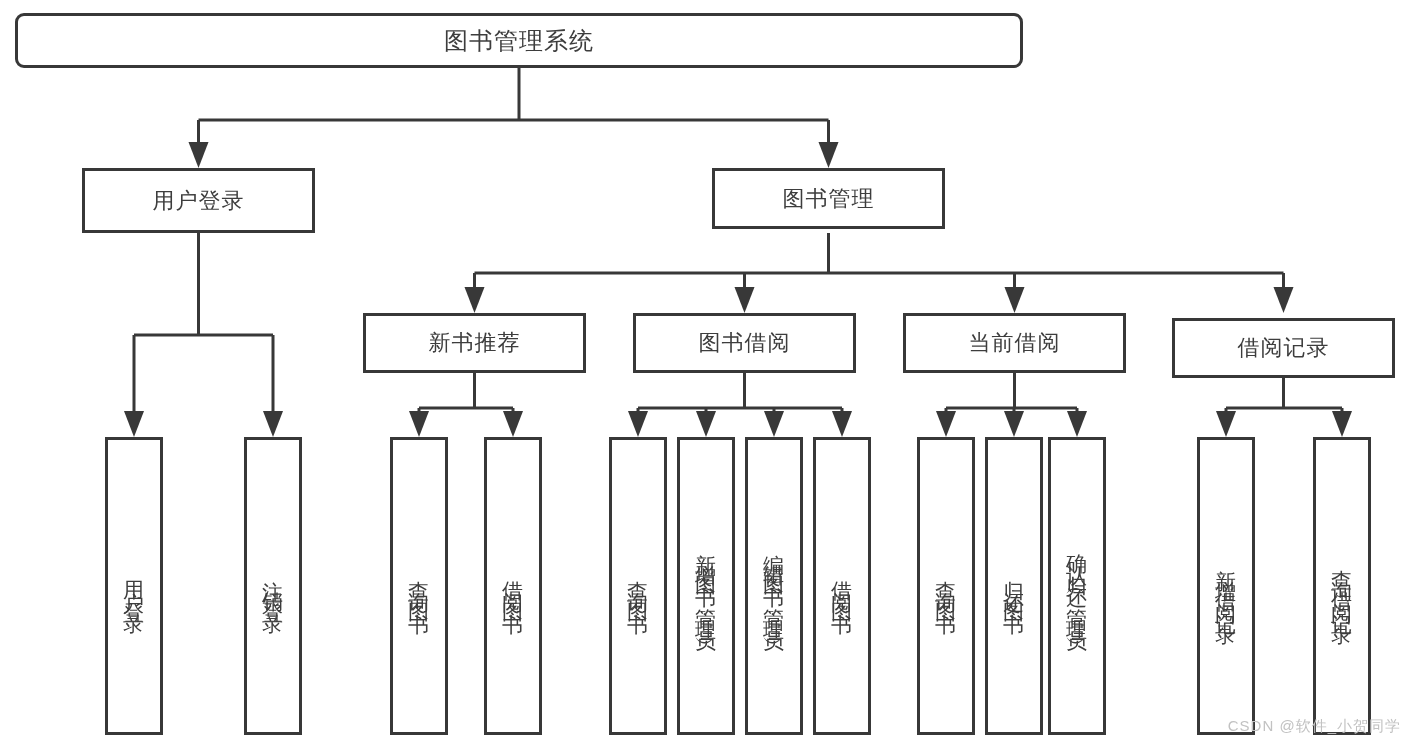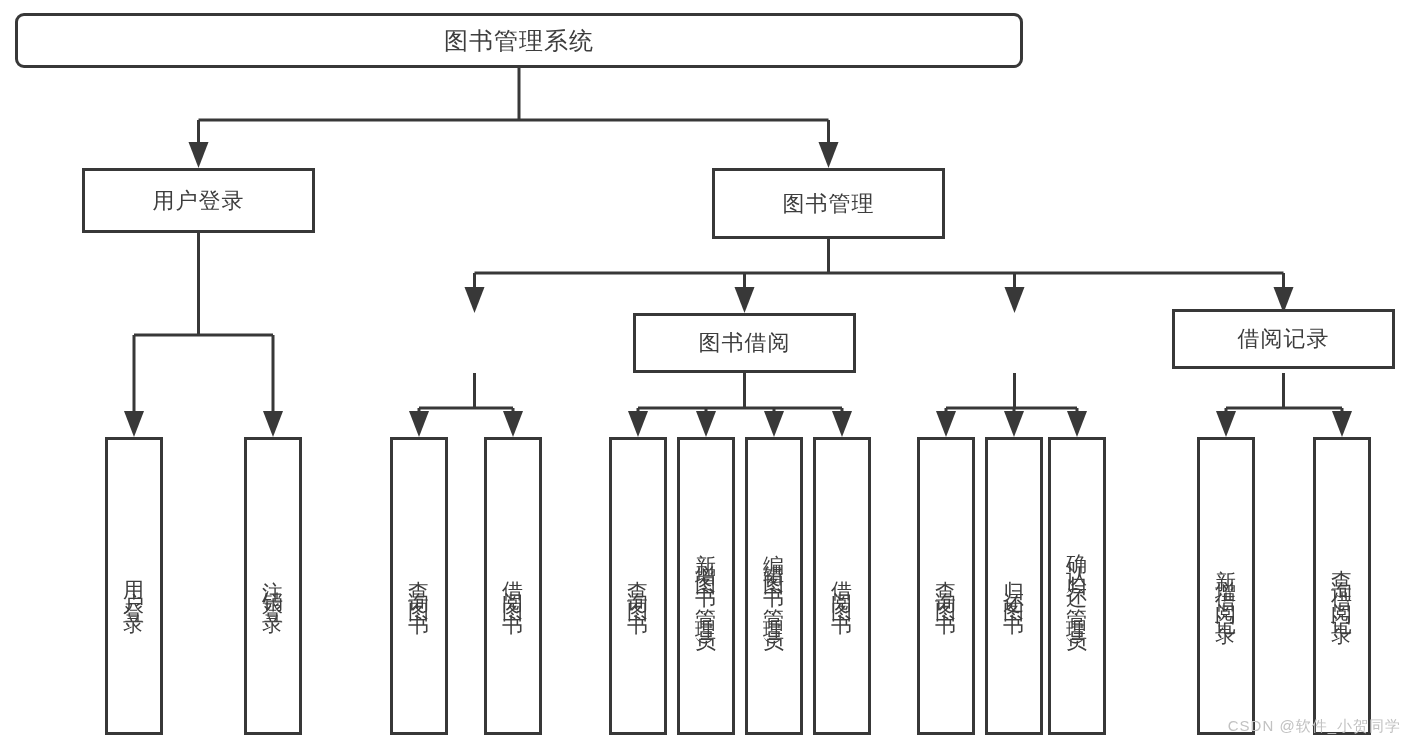--- a/index.html
+++ b/index.html
@@ -86,28 +86,34 @@
     <polygon points="1332,411 1352,411 1342,437"></polygon>
   </svg>
 
   <div class="box hbox root" style="left:15px;top:13px;width:1008px;height:55px;border-radius:9px;">
     <span>图书管理系统</span>
   </div>
 
   <div class="box hbox" style="left:82px;top:168px;width:233px;height:65px;">
     <span>用户登录</span>
   </div>
-  <div class="box hbox" style="left:712px;top:168px;width:233px;height:71px;">
+  <div class="box hbox" style="left:712px;top:168px;width:233px;height:61px;">
     <span>图书管理</span>
   </div>
 
+  <div class="box hbox" style="left:363px;top:313px;width:223px;height:60px;">
+    <span>新书推荐</span>
+  </div>
   <div class="box hbox" style="left:633px;top:313px;width:223px;height:60px;justify-content:center;">
     <span>图书借阅</span>
   </div>
-  <div class="box hbox" style="left:1172px;top:309px;width:223px;height:60px;">
+  <div class="box hbox" style="left:903px;top:313px;width:223px;height:60px;">
+    <span>当前借阅</span>
+  </div>
+  <div class="box hbox" style="left:1172px;top:318px;width:223px;height:60px;">
     <span>借阅记录</span>
   </div>
 
   <div class="box leaf" style="left:105px;">
     <span class="vtext">用户登录</span>
   </div>
   <div class="box leaf" style="left:244px;">
     <span class="vtext">注销登录</span>
   </div>
 

